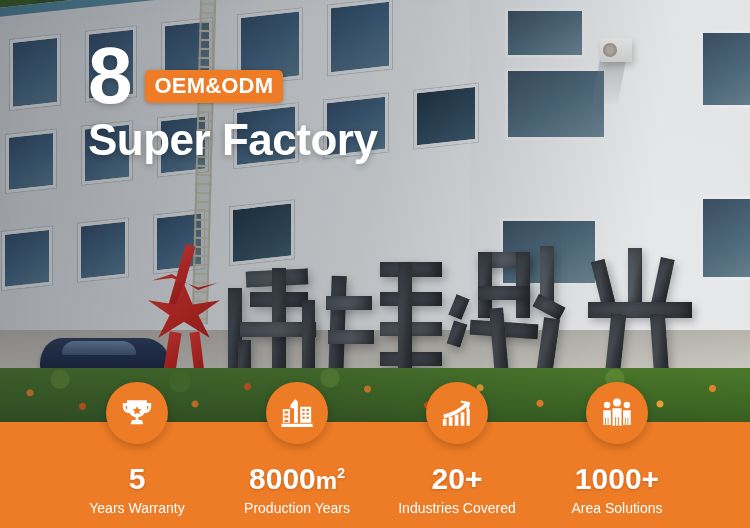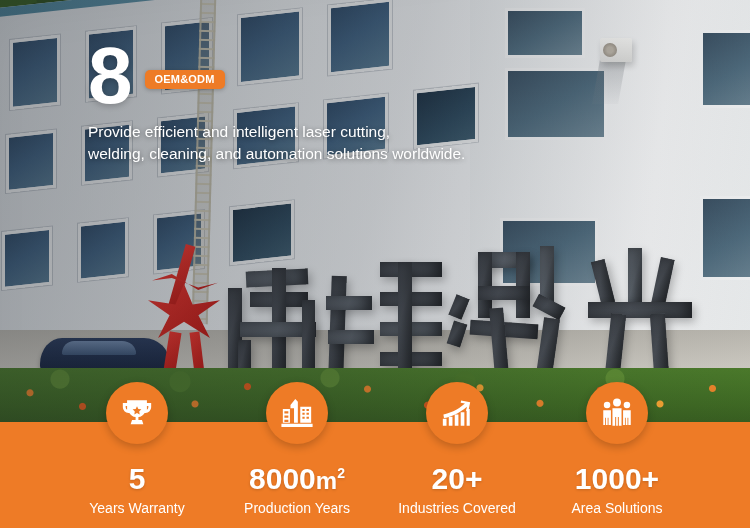--- a/index.html
+++ b/index.html
@@ -189,21 +189,21 @@
     text-shadow:0 2px 6px rgba(0,0,0,.22);
   }
   .yrs{margin-left:14px;padding-top:22px;}
   .yrs .years{
     font-size:22px;font-weight:700;color:#fff;letter-spacing:.3px;
     text-shadow:0 1px 4px rgba(0,0,0,.3);
   }
   .badge{
     display:inline-block;margin-top:6px;
     background:#ee7b26;color:#fff;
-    font-size:11px;font-weight:700;letter-spacing:.2px;
+    font-size:22px;font-weight:700;letter-spacing:.2px;
     padding:3px 10px 4px;border-radius:5px;
     box-shadow:0 1px 4px rgba(0,0,0,.25);
   }
   .headline{
     margin-top:4px;
     font-size:44px;font-weight:700;color:#fff;letter-spacing:-.5px;
     text-shadow:0 2px 7px rgba(0,0,0,.28);
   }
   .sub{
     margin-top:10px;
@@ -343,24 +343,21 @@
     <div class="scrim"></div>
   </div>
 
   <div class="copy">
     <div class="line1">
       <div class="big8">8</div>
       <div class="yrs">
         <div class="badge">OEM&amp;ODM</div>
       </div>
     </div>
-    <div class="sub">
-      <div>Provide efficient and intelligent laser cutting,</div>
-      <div>welding, cleaning, and automation solutions worldwide.</div>
-    </div>
+    <div class="headline">Super Factory</div>
   </div>
 
   <div class="statsbar">
 
     <div class="stat s1">
       <div class="circle">
         <svg viewBox="0 0 24 24">
           <path d="M5 3h14v2h3v3a4 4 0 0 1-4 4h-.6A5.99 5.99 0 0 1 13 14.9V17h2.5l1 3h-9l1-3H11v-2.1A5.99 5.99 0 0 1 6.6 12H6a4 4 0 0 1-4-4V5h3V3zm0 4H4v1a2 2 0 0 0 1 1.7V7zm14 0v2.7A2 2 0 0 0 20 8V7h-1zm-7 .2-.95 1.93-2.13.31 1.54 1.5-.36 2.12L12 12.06l1.9 1-.36-2.12 1.54-1.5-2.13-.31L12 7.2z"></path>
         </svg>
       </div>

